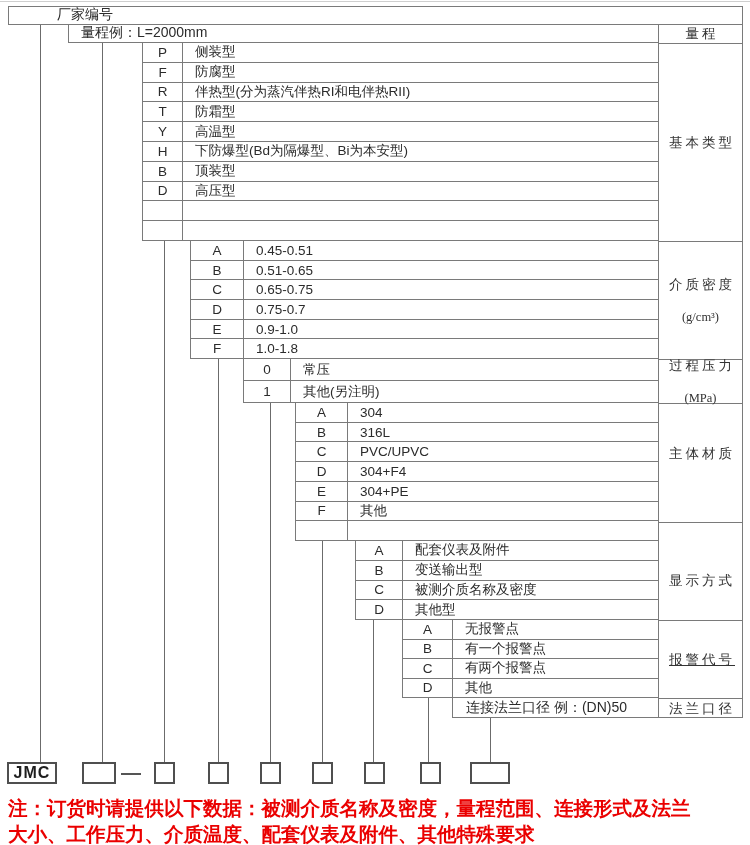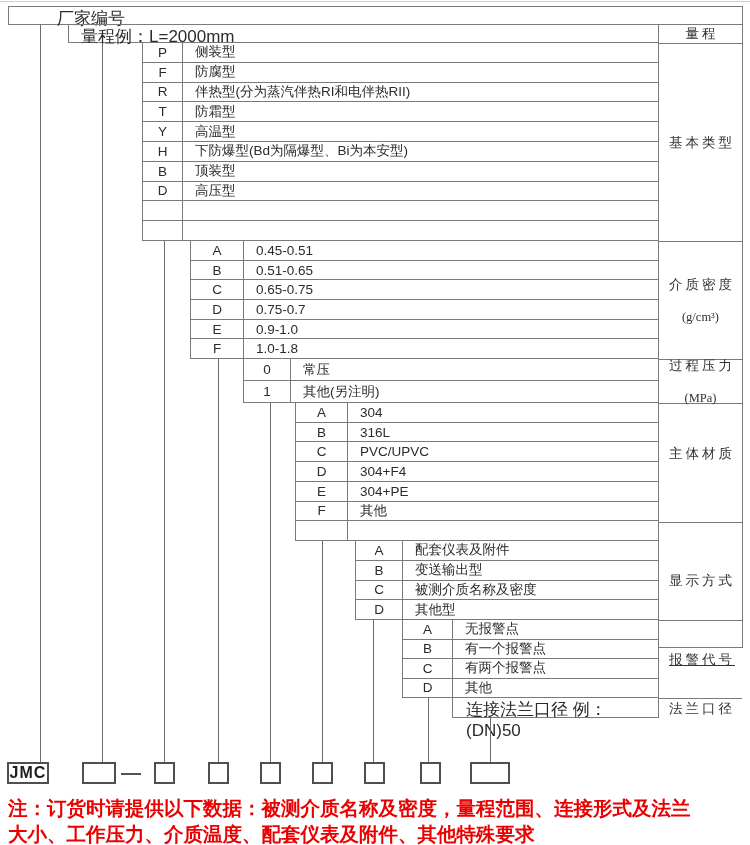--- a/index.html
+++ b/index.html
@@ -2,39 +2,39 @@
 <html style="--notered: #ea0000; --line: #7a7a7a; --boxline: #4f4f4f;"><head>
 <meta charset="utf-8">
 <style>
   html,body{margin:0;padding:0;background:#fff;}
   *{box-sizing:border-box;}
   .canvas{
     position:relative;width:750px;height:845px;background:#ffffff;overflow:hidden;
     font-family:"Liberation Sans","DejaVu Sans",sans-serif;color:#2b2b2b;
   }
   .topedge{position:absolute;left:0;top:1px;width:750px;height:1px;background:#cfcfcf;}
-  .cell{position:absolute;border:1px solid var(--line,#7a7a7a);display:flex;align-items:flex-start;font-size:17px;background:transparent;}
+  .cell{position:absolute;border:1px solid var(--line,#7a7a7a);display:flex;align-items:flex-end;font-size:14px;background:transparent;}
   .row1{left:8px;top:6px;width:735px;height:19px;padding-left:48px;}
   .row2{left:68px;top:24px;width:591px;height:19px;padding-left:12px;}
   .flange{left:452px;top:697px;width:207px;height:21px;padding-left:13px;}
   .section{position:absolute;border:1px solid var(--line,#7a7a7a);display:flex;flex-direction:column;}
   .trow{display:flex;flex:1;border-bottom:1px solid var(--line,#7a7a7a);align-items:stretch;}
   .trow.last{border-bottom:none;}
   .tcode{border-right:1px solid var(--line,#7a7a7a);display:flex;align-items:center;justify-content:center;font-size:13.5px;}
   .tdesc{flex:1;display:flex;align-items:center;padding-left:12px;font-size:13.5px;white-space:nowrap;}
-  .labelcol{position:absolute;left:658px;top:24px;width:85px;height:624px;border:1px solid var(--line,#7a7a7a);padding-left:43px;}
+  .labelcol{position:absolute;left:658px;top:24px;width:85px;height:694px;border:1px solid var(--line,#7a7a7a);padding-left:43px;}
   .lcell{position:absolute;left:0;width:100%;border-bottom:1px solid var(--line,#7a7a7a);
     display:flex;flex-direction:column;align-items:center;justify-content:center;
     font-family:"Liberation Serif","DejaVu Serif",serif;color:#333;}
   .lcell:last-child{border-bottom:none;}
   .lmain{font-size:13.5px;letter-spacing:3px;text-indent:3px;white-space:nowrap;}
   .lunit{font-size:12.5px;letter-spacing:0;margin-top:16px;white-space:nowrap;}
   .vline{position:absolute;width:1px;background:#6b6b6b;}
   .mbox{position:absolute;top:762px;height:22px;border:2px solid var(--boxline,#4f4f4f);background:#fff;}
-  .jmc{left:7px;width:42px;display:flex;align-items:center;justify-content:center;
+  .jmc{left:7px;width:50px;display:flex;align-items:center;justify-content:center;
        font-weight:bold;font-size:16px;letter-spacing:1px;color:#1e1e1e;}
   .dash{position:absolute;left:116px;top:762px;width:30px;height:20px;display:flex;align-items:center;justify-content:center;
        font-size:20px;font-weight:bold;color:#555;}
   .note{position:absolute;left:8px;top:796px;width:738px;font-weight:bold;font-size:19.5px;line-height:25.5px;color:var(--notered,#ea0000);white-space:nowrap;}
 </style>
 </head>
 <body>
 
 <div class="canvas">
   <div class="topedge"></div>

